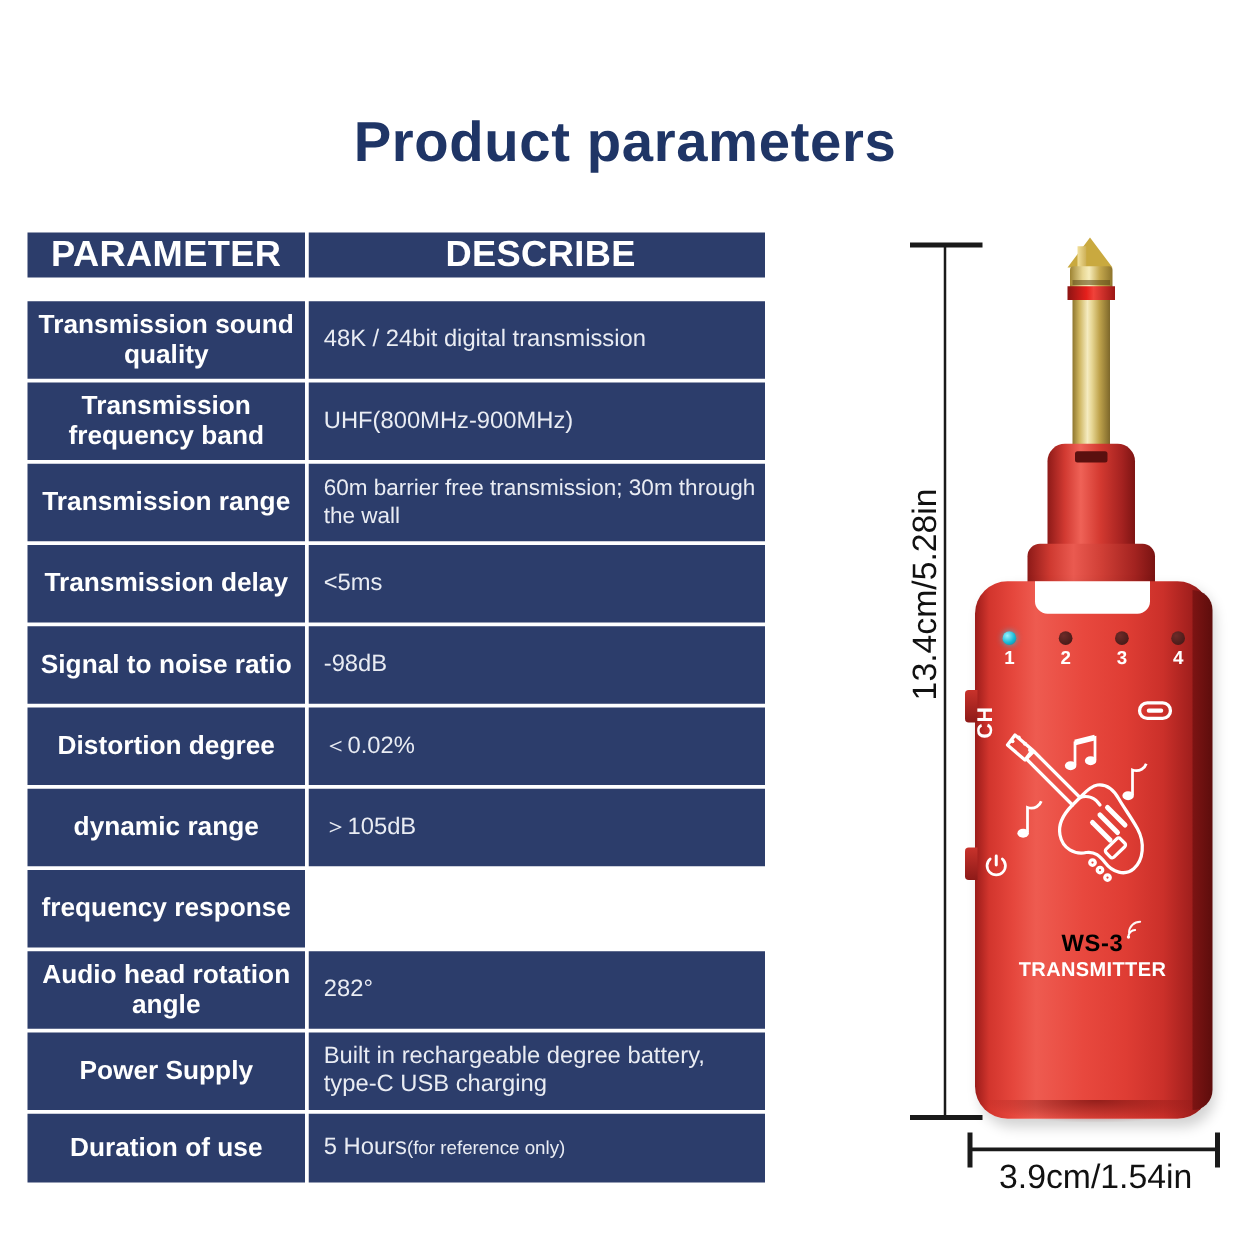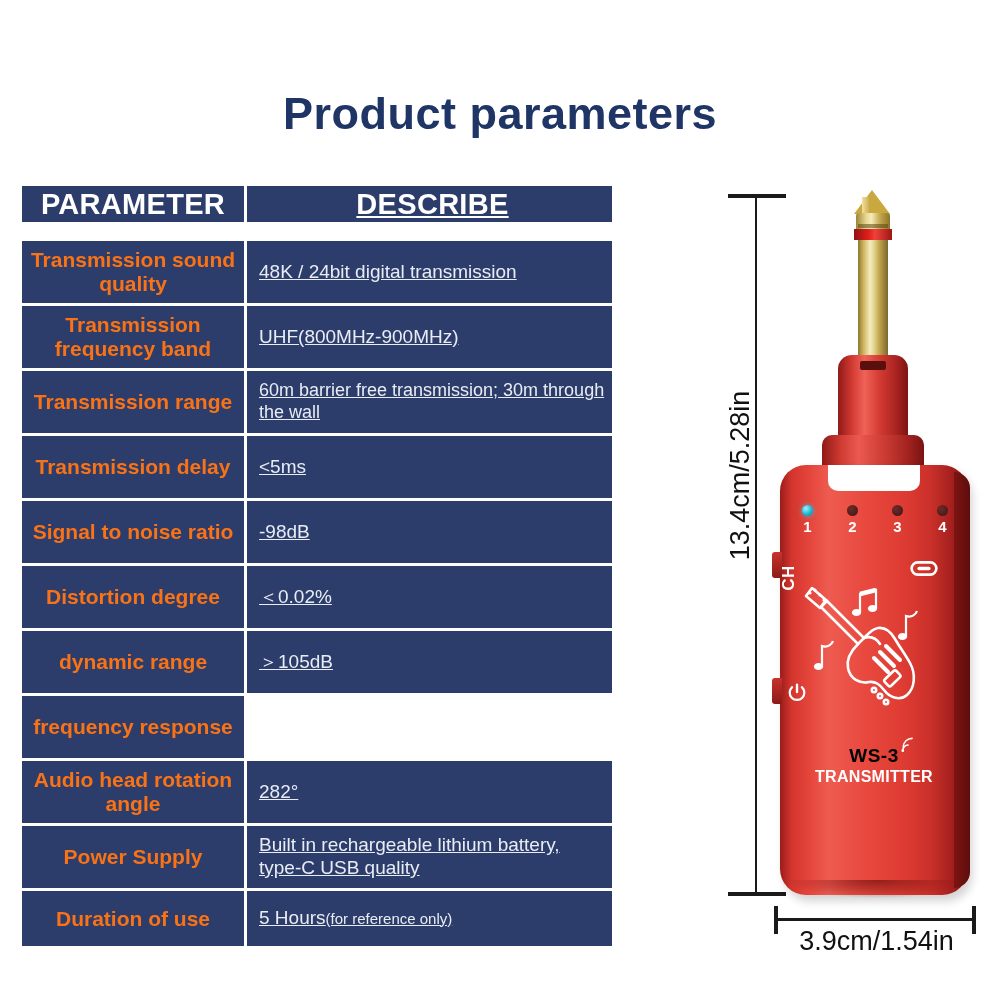--- a/index.html
+++ b/index.html
@@ -29,41 +29,40 @@
     width: 590px;
     display: flex;
     flex-direction: column;
     gap: 3px;
   }
   .row { display: flex; gap: 3px; width: 100%; }
   .cell-param, .cell-desc {
     background: #2c3d6b;
     display: flex;
     align-items: center;
-    color: #f97316;
+    color: #ffffff;
   }
   .cell-param {
     width: 222px;
     justify-content: center;
     text-align: center;
     font-weight: bold;
     font-size: 21px;
     line-height: 1.12;
     padding: 4px 2px;
   }
   .cell-desc {
     flex: 1;
     justify-content: flex-start;
     text-align: left;
     font-weight: normal;
     font-size: 19px;
     line-height: 1.2;
     padding: 4px 6px 4px 12px;
     color: #e9ecf3;
-    text-decoration: underline;
   }
   
   .row.header .cell-param,
   .row.header .cell-desc {
     font-weight: bold;
     font-size: 29px;
     color: #ffffff;
     justify-content: center;
     text-align: center;
     letter-spacing: 0.3px;
@@ -311,21 +310,21 @@
     </div>
 
     <div class="row r2">
       <div class="cell-param">Audio head rotation angle</div>
       <div class="cell-desc">282°</div>
     </div>
 
 
     <div class="row r2">
       <div class="cell-param">Power Supply</div>
-      <div class="cell-desc">Built in rechargeable lithium battery, type-C USB quality</div>
+      <div class="cell-desc">Built in rechargeable degree battery, type-C USB charging</div>
     </div>
 
     <div class="row r1">
       <div class="cell-param">Duration of use</div>
       <div class="cell-desc">
         <span class="big-val">5 Hours</span>
         <span class="desc-sub">(for reference only)</span>
       </div>
     </div>
 

